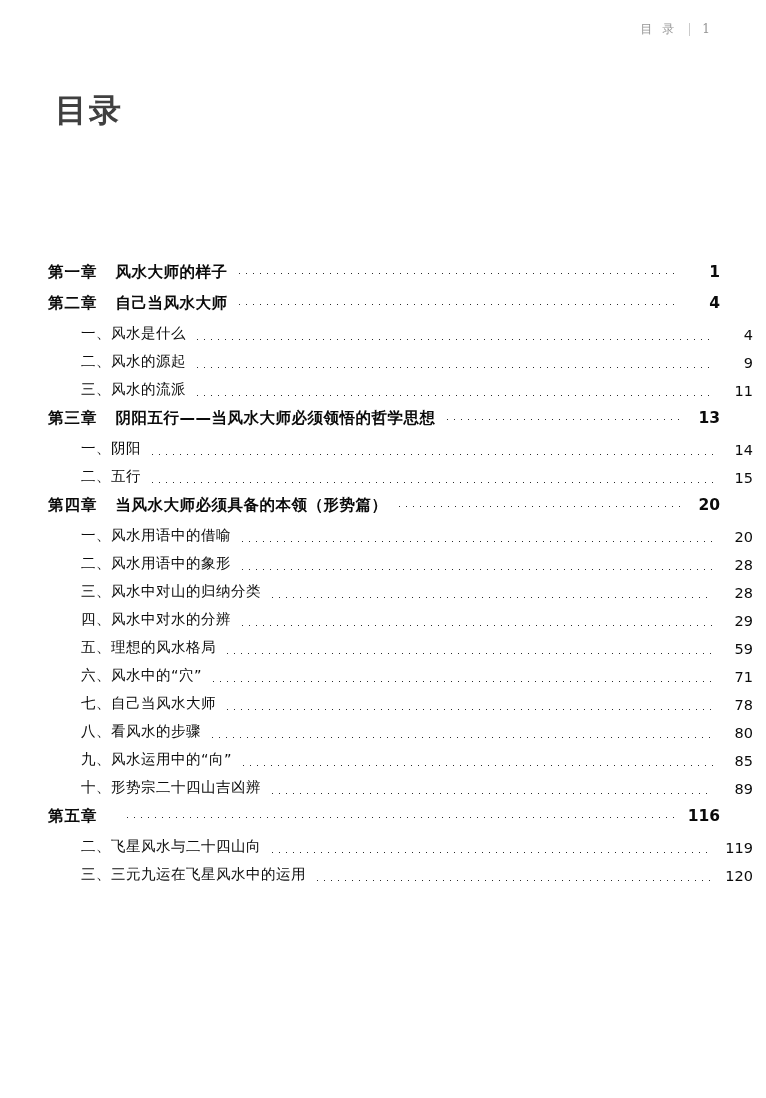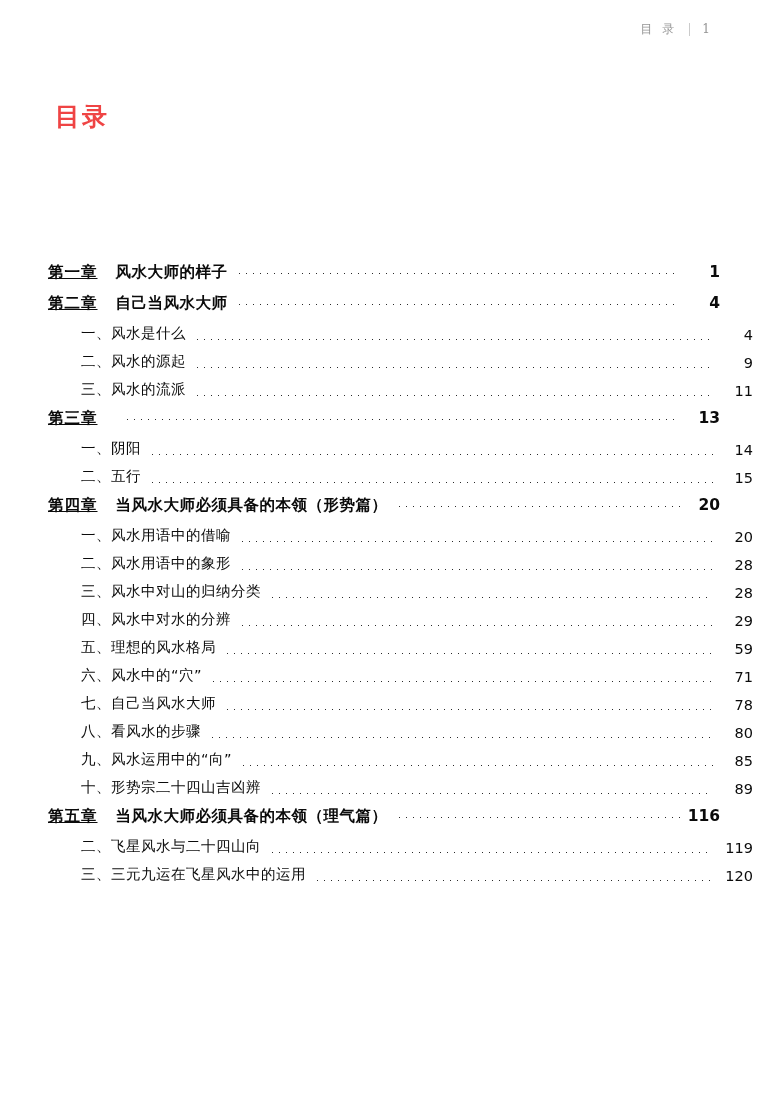--- a/index.html
+++ b/index.html
@@ -48,26 +48,26 @@
     opacity: .7;
   }
   .running-head .rh-num {
     letter-spacing: 0;
     font-size: 12px;
   }
 
   .title {
     position: absolute;
     left: 55px;
-    top: 84px;
-    font-family: "DejaVu Sans", "Liberation Sans", sans-serif;
-    font-size: 25px;
+    top: 73px;
+    font-family: "DejaVu Sans", "Liberation Sans", sans-serif;
+    font-size: 32px;
     font-weight: bold;
     letter-spacing: 2px;
-    color: #ef4444;
+    color: #404040;
   }
 
   .toc {
     position: absolute;
     left: 48px;
     top: 240px;
     width: 672px;
   }
 
   .row {
@@ -92,21 +92,20 @@
   }
 
   .label {
     white-space: nowrap;
     letter-spacing: 0.5px;
   }
   .row.chapter .ch-no {
     white-space: nowrap;
     letter-spacing: 1px;
     margin-right: 18px;
-    text-decoration: underline;
   }
   .leader {
     flex: 1 1 auto;
     margin: 0 6px 0 8px;
     position: relative;
     top: -3px;
     height: 6px;
     overflow: hidden;
     border-bottom: 0;
     background-image: radial-gradient(circle, #2b2b2b 0.9px, rgba(0,0,0,0) 1.1px);
@@ -168,20 +167,21 @@
     </div>
 
     <div class="row section">
       <span class="label">三、风水的流派</span>
       <span class="leader"></span>
       <span class="page-no">11</span>
     </div>
 
     <div class="row chapter">
       <span class="ch-no">第三章</span>
+      <span class="label">阴阳五行——当风水大师必须领悟的哲学思想</span>
       <span class="leader"></span>
       <span class="page-no">13</span>
     </div>
 
     <div class="row section">
       <span class="label">一、阴阳</span>
       <span class="leader"></span>
       <span class="page-no">14</span>
     </div>
 
@@ -253,21 +253,20 @@
     </div>
 
     <div class="row section">
       <span class="label">十、形势宗二十四山吉凶辨</span>
       <span class="leader"></span>
       <span class="page-no">89</span>
     </div>
 
     <div class="row chapter">
       <span class="ch-no">第五章</span>
-      <span class="label">当风水大师必须具备的本领（理气篇）</span>
       <span class="leader"></span>
       <span class="page-no">116</span>
     </div>
 
 
     <div class="row section">
       <span class="label">二、飞星风水与二十四山向</span>
       <span class="leader"></span>
       <span class="page-no">119</span>
     </div>

